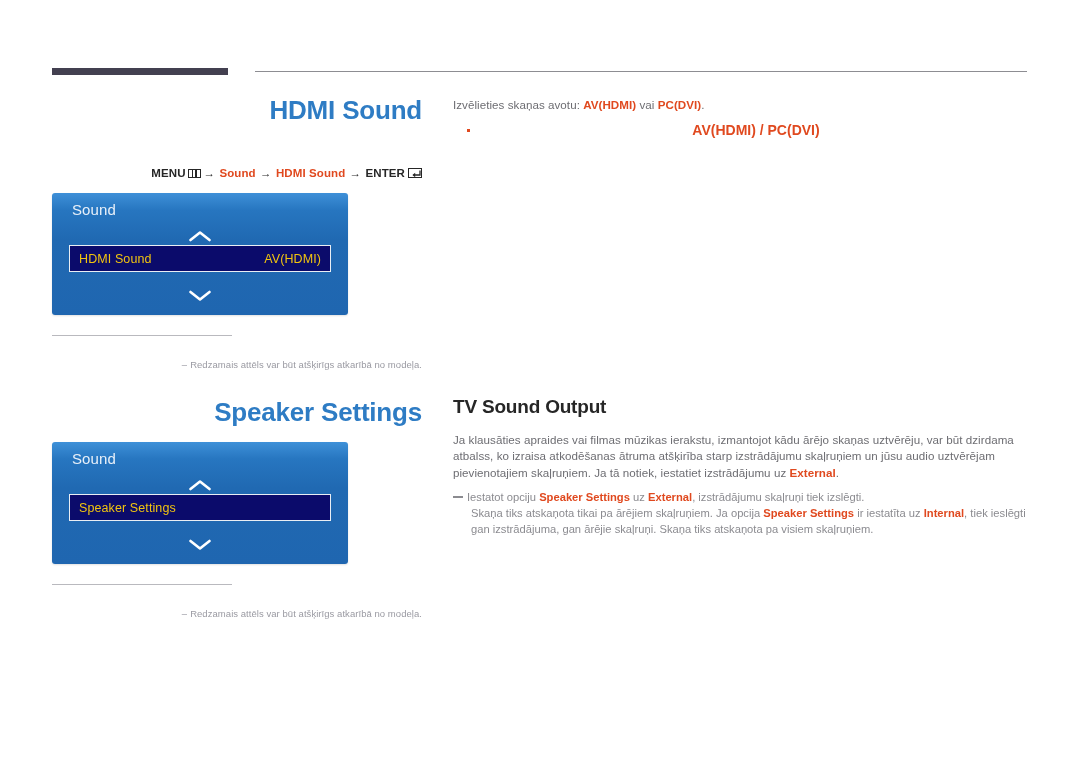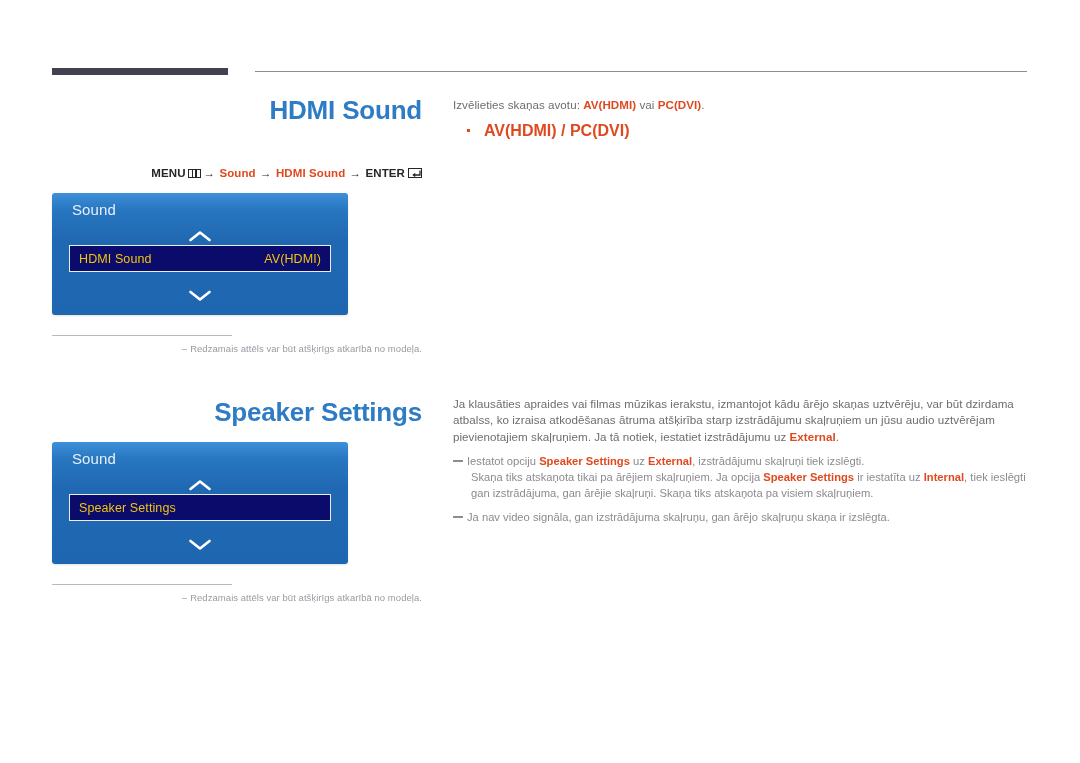--- a/index.html
+++ b/index.html
@@ -158,21 +158,21 @@
     letter-spacing: 0.1px;
   }
 
   
   .note-rule {
     margin-top: 20px;
     width: 180px; height: 1px;
     background: #b9b9be;
   }
   .footnote {
-    margin-top: 7px;
+    margin-top: 23px;
     font-size: 9.5px;
     color: #9a9aa2;
     letter-spacing: 0.05px;
   }
   .footnote .dash { margin-right: 3px; }
 
   
   .body-text {
     font-size: 11.6px;
     line-height: 16.4px;
@@ -182,24 +182,25 @@
   .body-text b { color: #e0491f; font-weight: bold; }
 
   ul.opt-list {
     list-style: none;
     margin: 9px 0 0 0;
     padding: 0;
   }
   ul.opt-list li {
     position: relative;
     padding-left: 31px;
-    font-size: 16px;
+    font-size: 14px;
     font-weight: bold;
     color: #e0491f;
     line-height: 17px;
+    text-align: center;
   }
   ul.opt-list li::before {
     content: "";
     position: absolute;
     left: 14px; top: 7px;
     width: 2.6px; height: 2.6px;
     background: #e0491f;
   }
   ul.opt-list li .sep { color: #9a9aa2; font-weight: normal; }
 
@@ -302,27 +303,25 @@
   </div>
 
   <div class="note-rule"></div>
   <div class="footnote">
     <span class="dash">–</span><span>Redzamais attēls var būt atšķirīgs atkarībā no modeļa.</span>
   </div>
 </div>
 
 <div class="col-right" id="section-speaker-right">
 
+  <h2 class="sub-title">TV Sound Output</h2>
 
   <div class="body-text">
     <span>Ja klausāties apraides vai filmas mūzikas ierakstu, izmantojot kādu ārējo skaņas uztvērēju, var būt dzirdama atbalss, ko izraisa atkodēšanas ātruma atšķirība starp izstrādājumu skaļruņiem un jūsu audio uztvērējam pievienotajiem skaļruņiem. Ja tā notiek, iestatiet izstrādājumu uz </span><b>External</b><span>.</span>
   </div>
 
 
   <div class="note-block">
     <span>Iestatot opciju </span><b>Speaker Settings</b><span> uz </span><b>External</b><span>, izstrādājumu skaļruņi tiek izslēgti.</span>
     <span class="indent"><span>Skaņa tiks atskaņota tikai pa ārējiem skaļruņiem. Ja opcija </span><b>Speaker Settings</b><span> ir iestatīta uz </span><b>Internal</b><span>, tiek ieslēgti gan izstrādājuma, gan ārējie skaļruņi. Skaņa tiks atskaņota pa visiem skaļruņiem.</span></span>
   </div>
 
-  <div class="note-block">
-    <span>Ja nav video signāla, gan izstrādājuma skaļruņu, gan ārējo skaļruņu skaņa ir izslēgta.</span>
-  </div>
 </div>
 
 </body></html>

